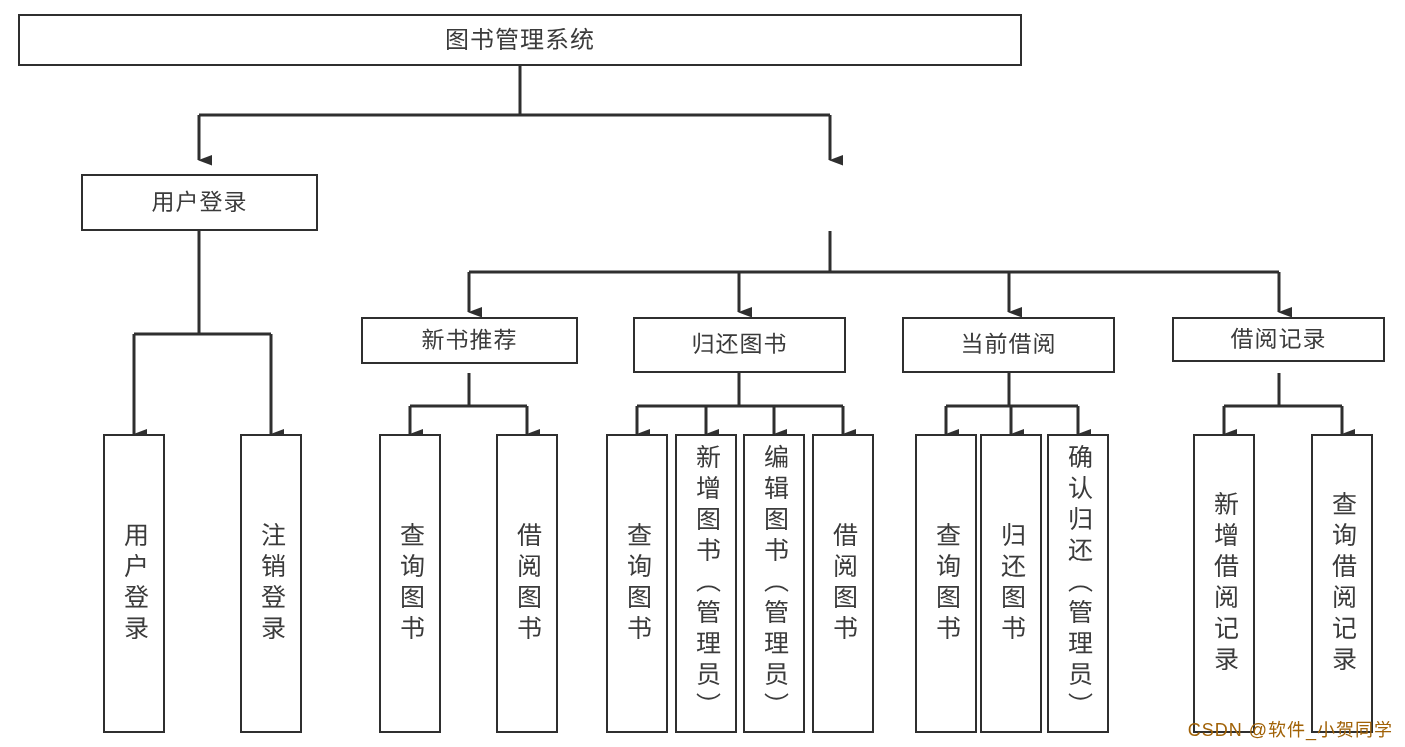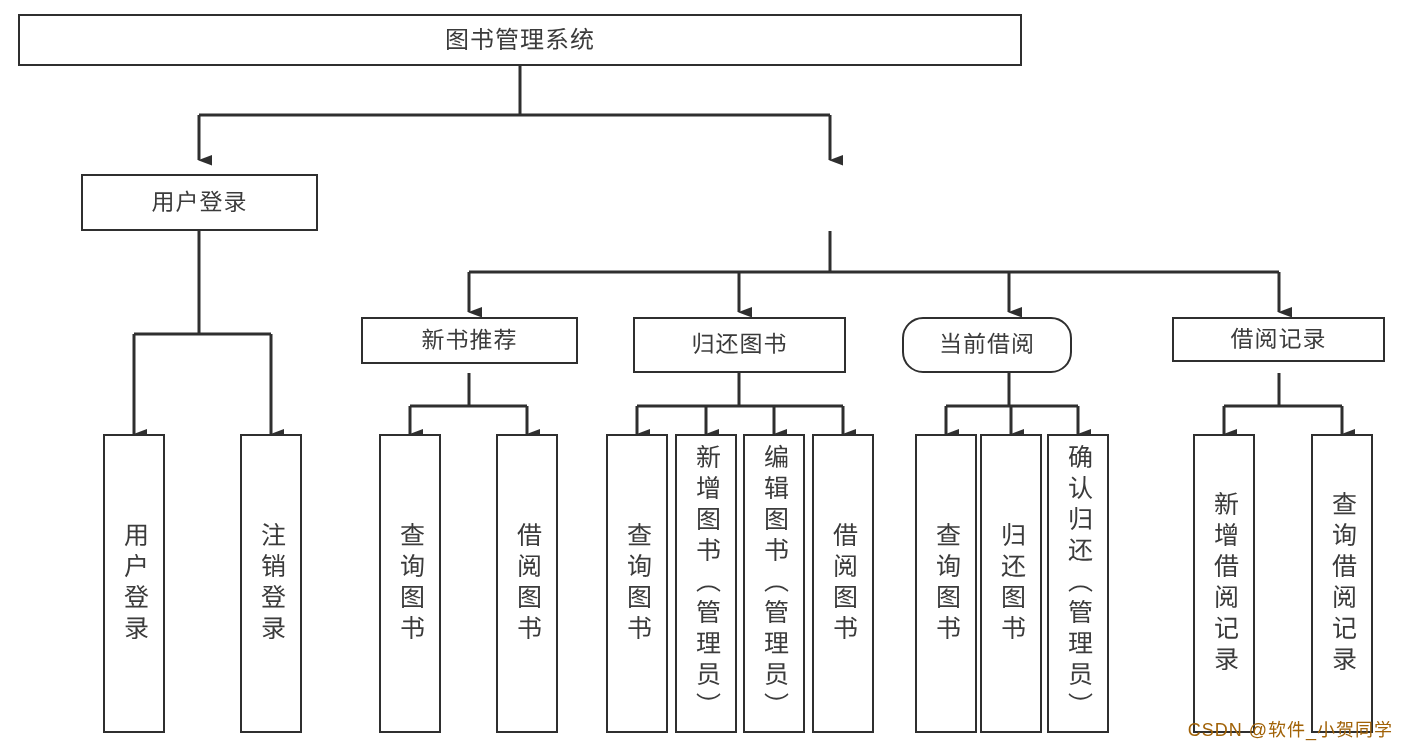--- a/index.html
+++ b/index.html
@@ -132,21 +132,21 @@
 
 
   <div class="node horiz" style="left:361px;top:317px;width:217px;height:47px;">
     <span class="label">新书推荐</span>
   </div>
 
   <div class="node horiz" style="left:633px;top:317px;width:213px;height:56px;">
     <span class="label">归还图书</span>
   </div>
 
-  <div class="node horiz" style="left:902px;top:317px;width:170px;height:56px;border-radius:21px;">
+  <div class="node horiz" style="left:902px;top:317px;width:213px;height:56px;">
     <span class="label">当前借阅</span>
   </div>
 
   <div class="node horiz" style="left:1172px;top:317px;width:213px;height:45px;">
     <span class="label">借阅记录</span>
   </div>
 
   <div class="node vert" style="left:103px;top:434px;width:62px;height:299px;">
     <span class="label">用户登录</span>
   </div>

